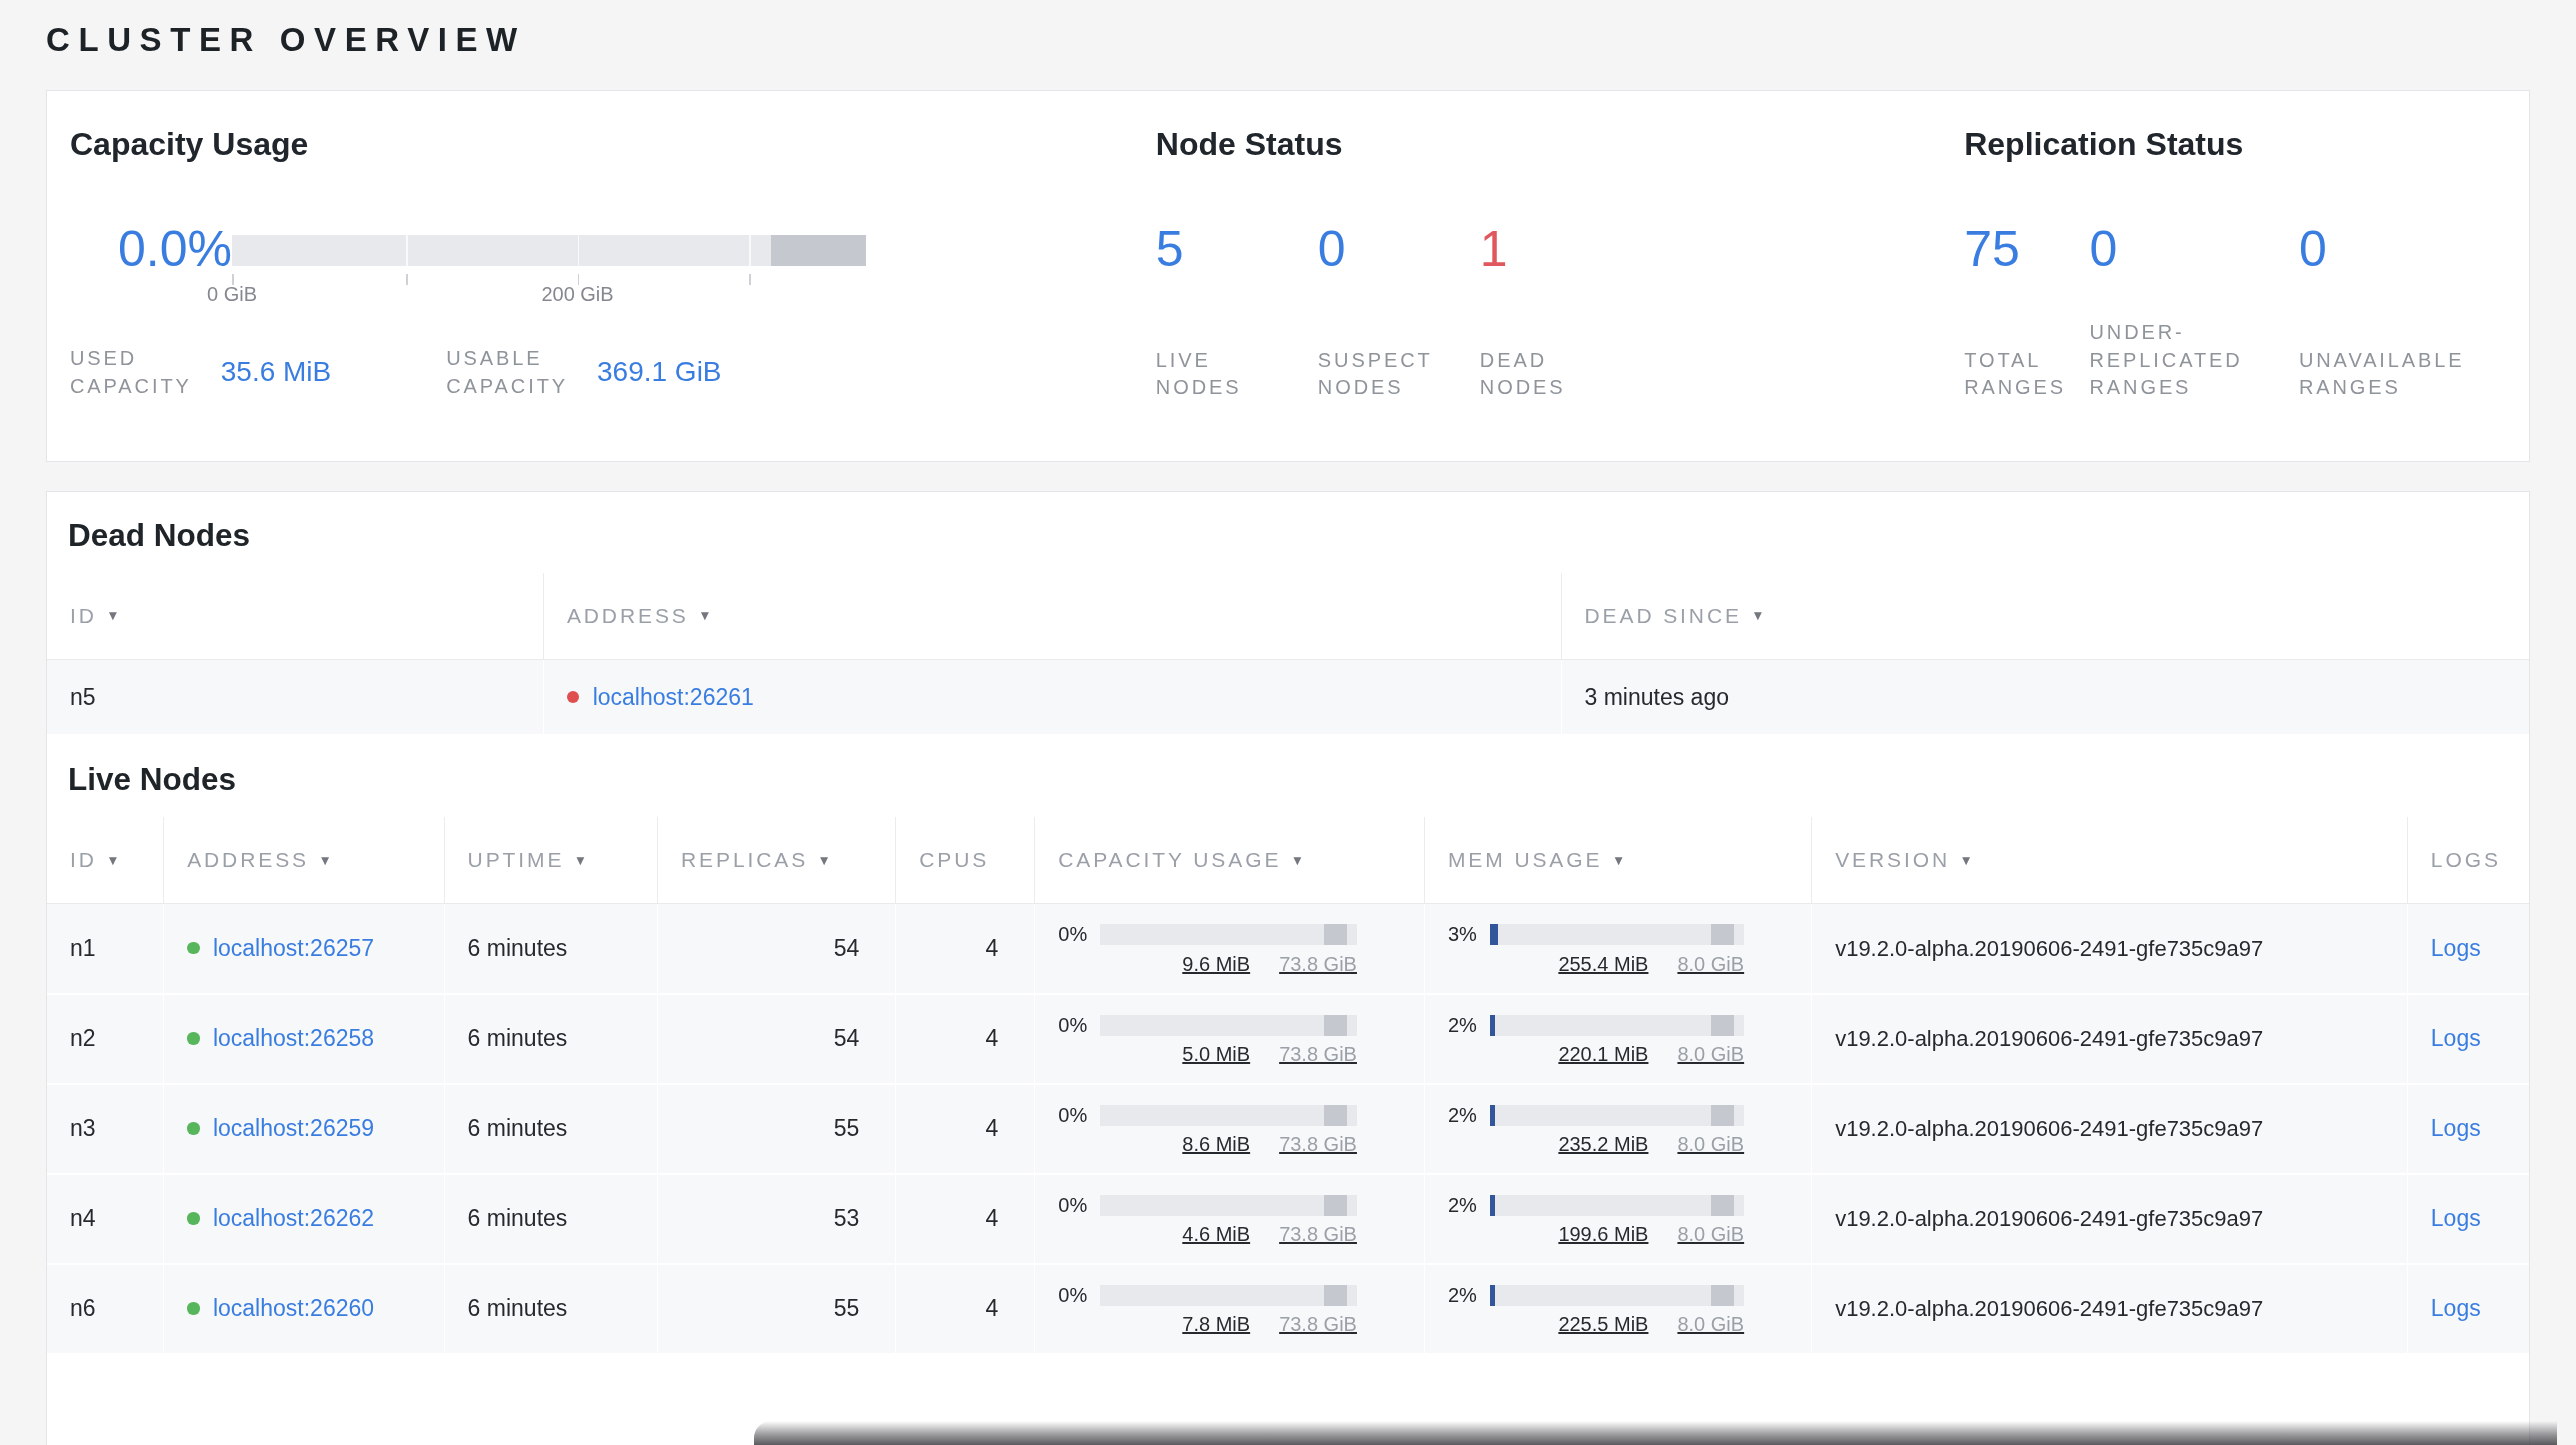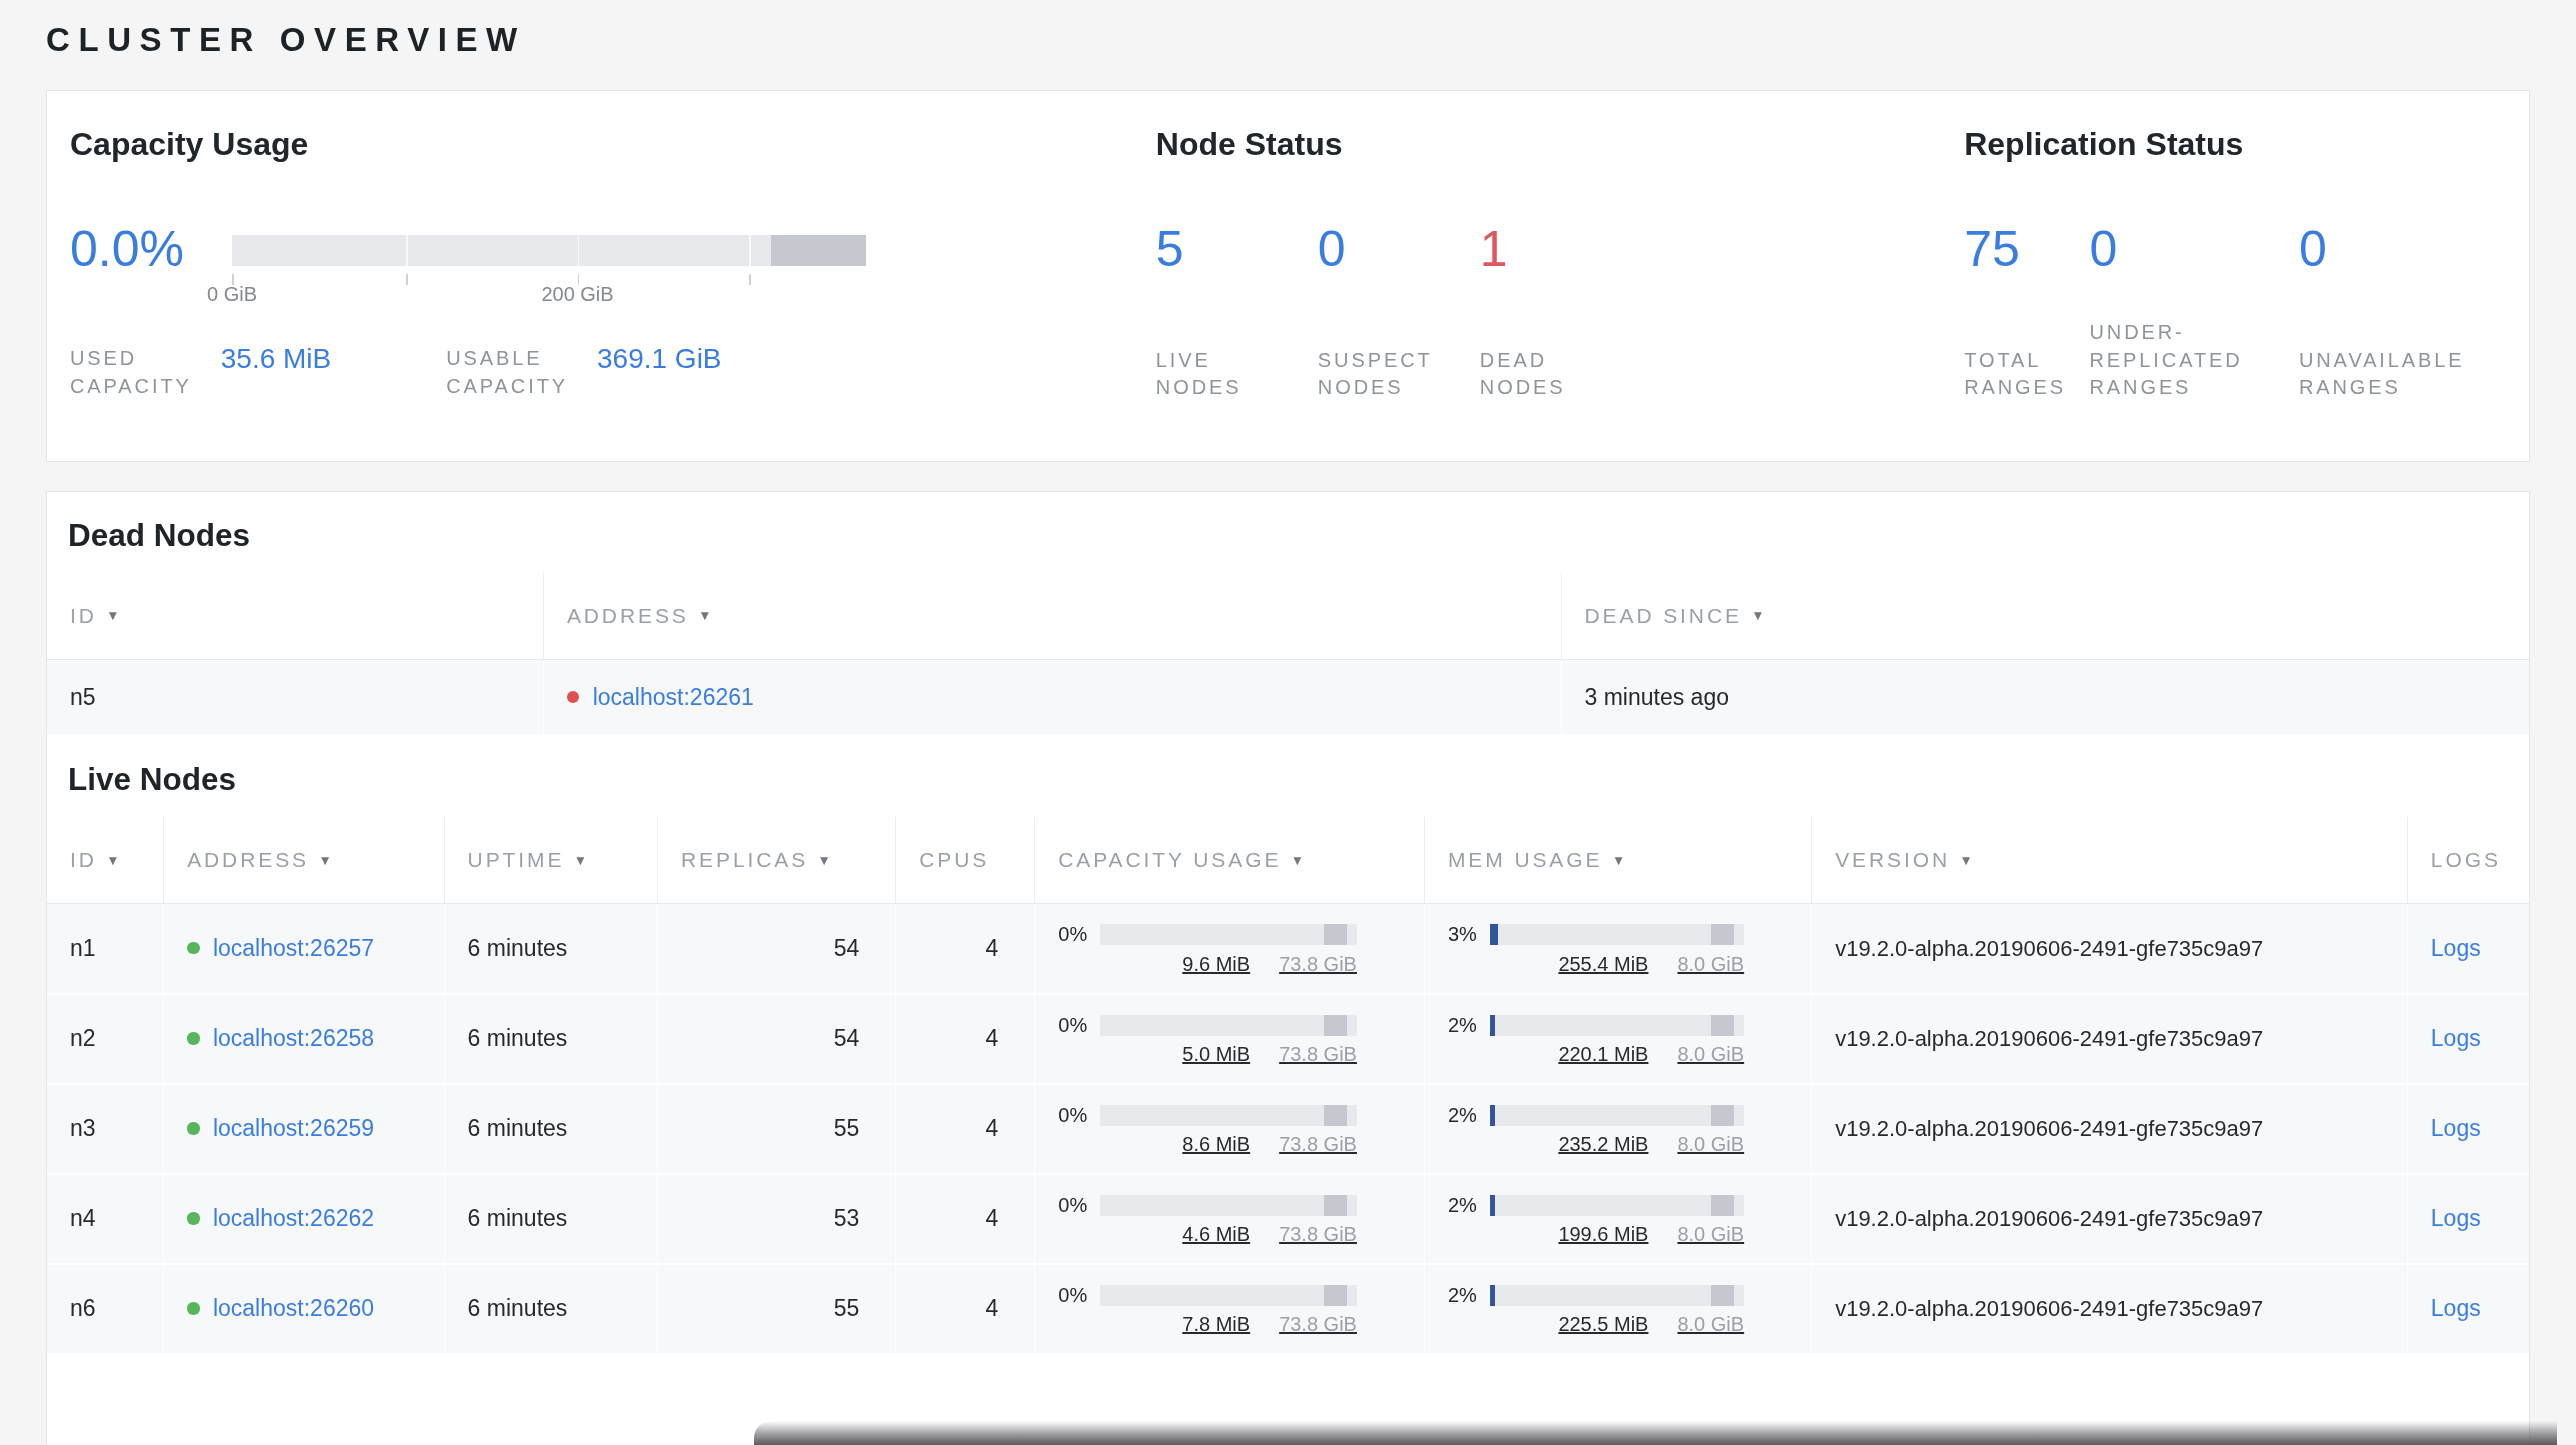--- a/index.html
+++ b/index.html
@@ -37,35 +37,35 @@
   .nodes{width:33.5%;}
   .repl{width:21.5%;}
   .big{font-size:50px;font-weight:500;color:var(--blue);line-height:1;}
   .big[data-tone="red"]{color:var(--red);}
   .mini-label{
     font-size:20px;letter-spacing:2.9px;color:var(--muted);
     line-height:1.38;white-space:pre-line;
   }
   
   .cap-top{display:flex;}
-  .cap-pct{width:162px;flex:none;}
+  .cap-pct{width:162px;flex:none;text-align:right;}
   .capbar-wrap{position:relative;width:634px;margin-top:11.5px;}
   .capbar{height:31px;background:var(--track);position:relative;}
   .capbar-dark{position:absolute;right:0;top:0;bottom:0;width:15%;background:var(--bar-dark);}
   .tick{position:absolute;top:100%;width:1.9px;height:11.5px;background:#cfd1d6;}
   .tick.t0{left:0;} .tick.t1{left:27.5%;} .tick.t2{left:54.5%;} .tick.t3{left:81.5%;}
   .notch{position:absolute;top:0;bottom:0;width:1.9px;background:#fff;opacity:.7;}
   .notch.n1{left:27.5%;} .notch.n2{left:54.5%;} .notch.n3{left:81.5%;}
   .tick-label{
     position:absolute;top:48px;transform:translateX(-50%);
     font-size:20px;color:#85898f;white-space:nowrap;
   }
   .tick-label.tl0{left:0;} .tick-label.tl1{left:54.5%;}
   .cap-stats{display:flex;margin-top:71px;}
-  .cap-stat{display:flex;align-items:flex-start;}
+  .cap-stat{display:flex;align-items:center;}
   .cap-stat + .cap-stat{margin-left:115px;}
   .cap-val{font-size:28px;color:var(--blue);margin-left:29px;line-height:1.02;}
   
   .stats-row{display:flex;}
   .stat{display:flex;flex-direction:column;height:178px;}
   .stat .mini-label{margin-top:auto;}
   .nodes .stat{width:162px;}
   .repl .stat:nth-child(1){width:143px;}
   .repl .stat:nth-child(2){width:239px;}
   .repl .stat:nth-child(3){width:210px;}

